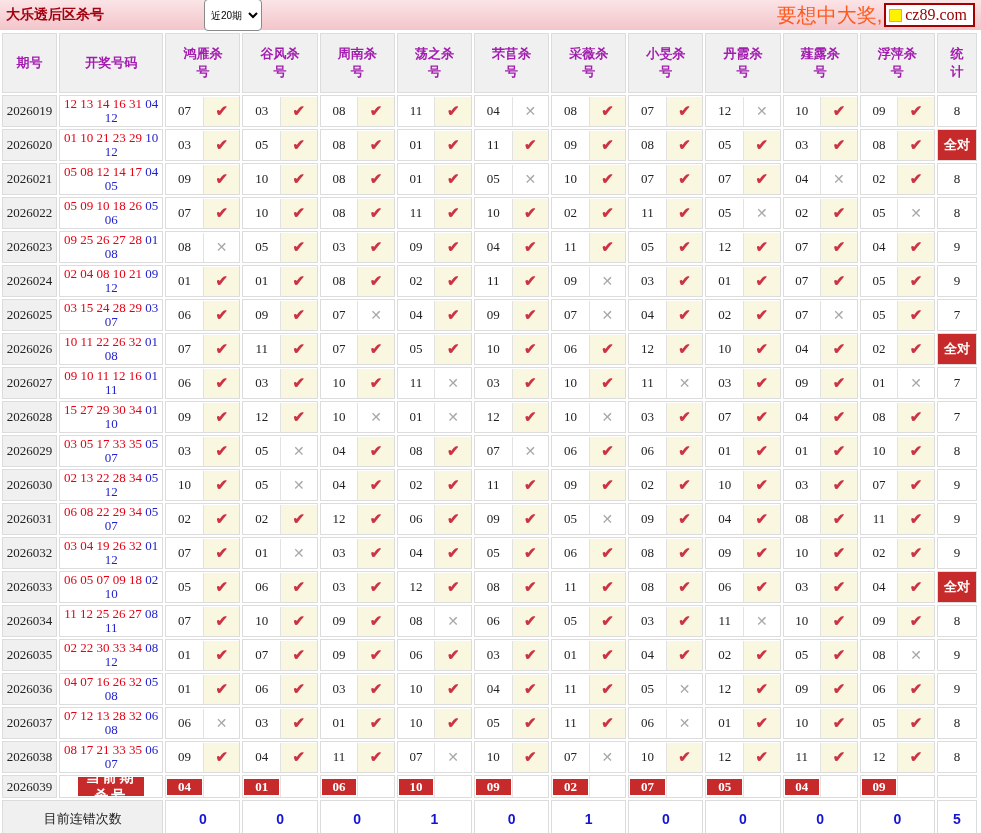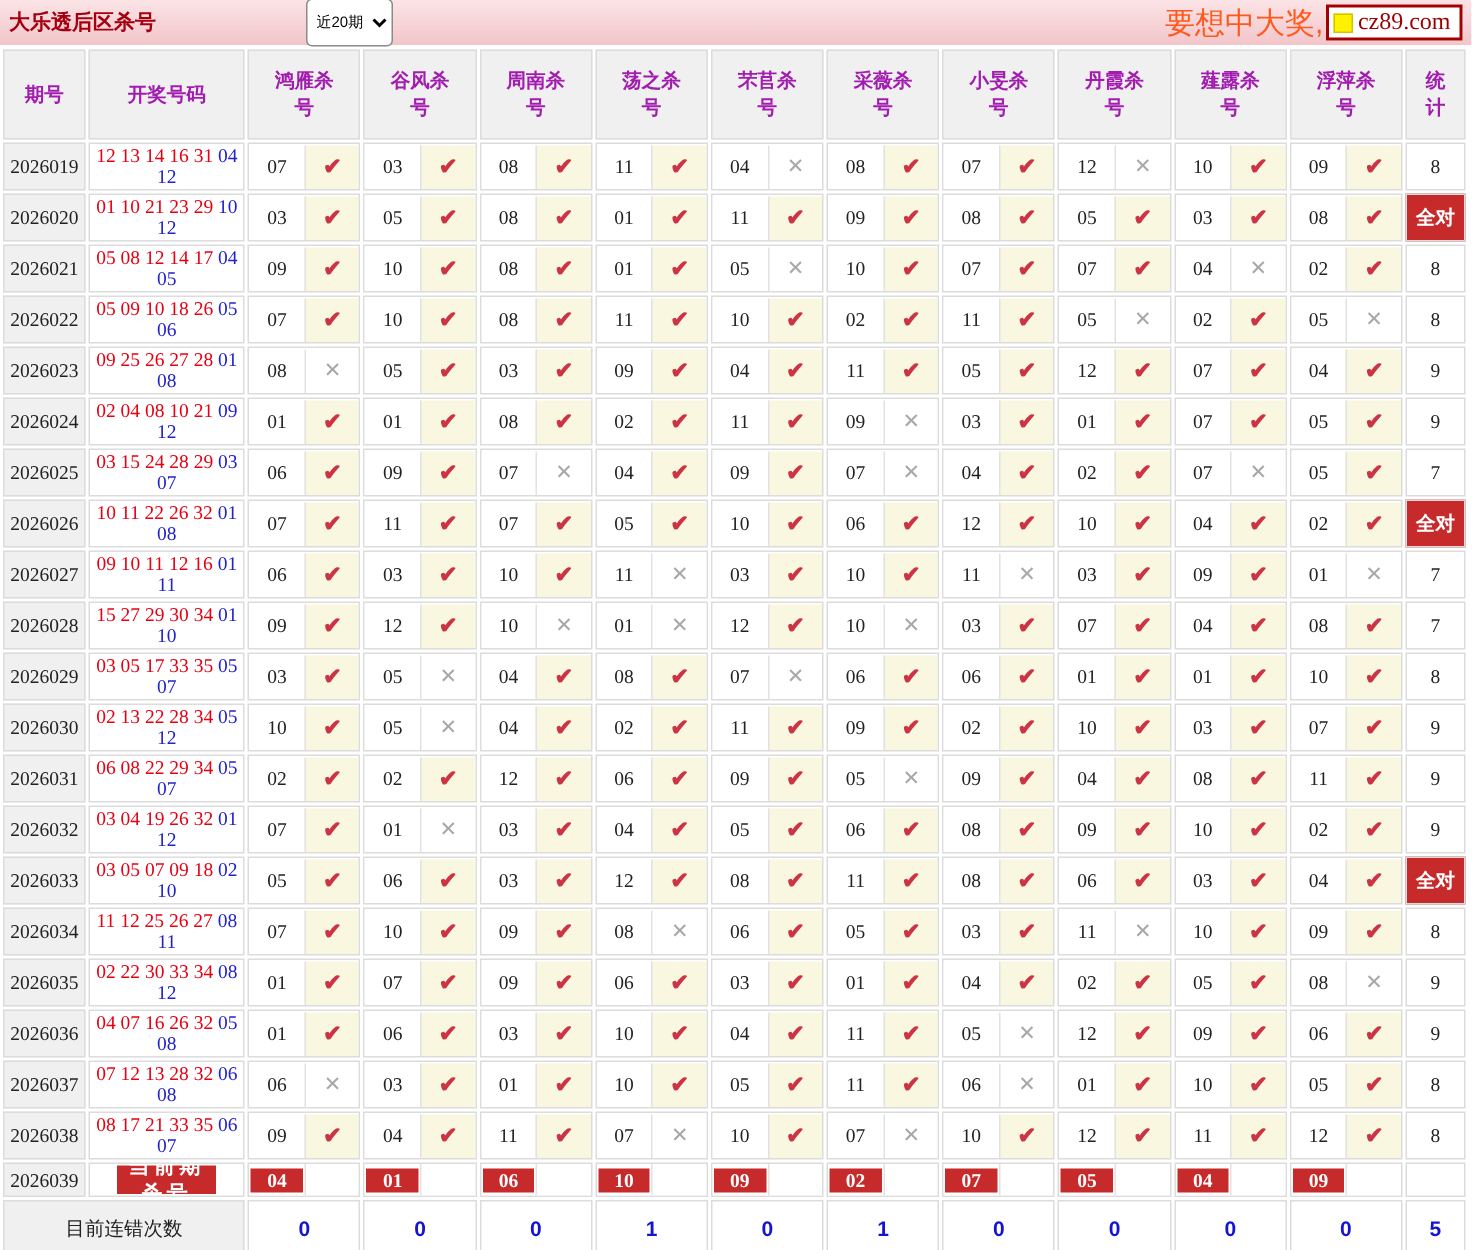--- a/index.html
+++ b/index.html
@@ -1324,21 +1324,21 @@
               <div class="kmark ok">
                 <span class="check">✔</span>
               </div>
             </div>
           </td>
           <td class="stat">9</td>
         </tr>
         <tr class="data-row">
           <td class="period">2026033</td>
           <td class="draw">
-            <div class="dline"><span class="front">03 05 07 09 18</span> <span class="back">02</span></div>
+            <div class="dline"><span class="front">06 05 07 09 18</span> <span class="back">02</span></div>
             <div class="dline"><span class="back">10</span></div>
           </td>
           <td class="kgroup">
             <div class="kwrap">
               <div class="knum">05</div>
               <div class="kmark ok">
                 <span class="check">✔</span>
               </div>
             </div>
           </td>

